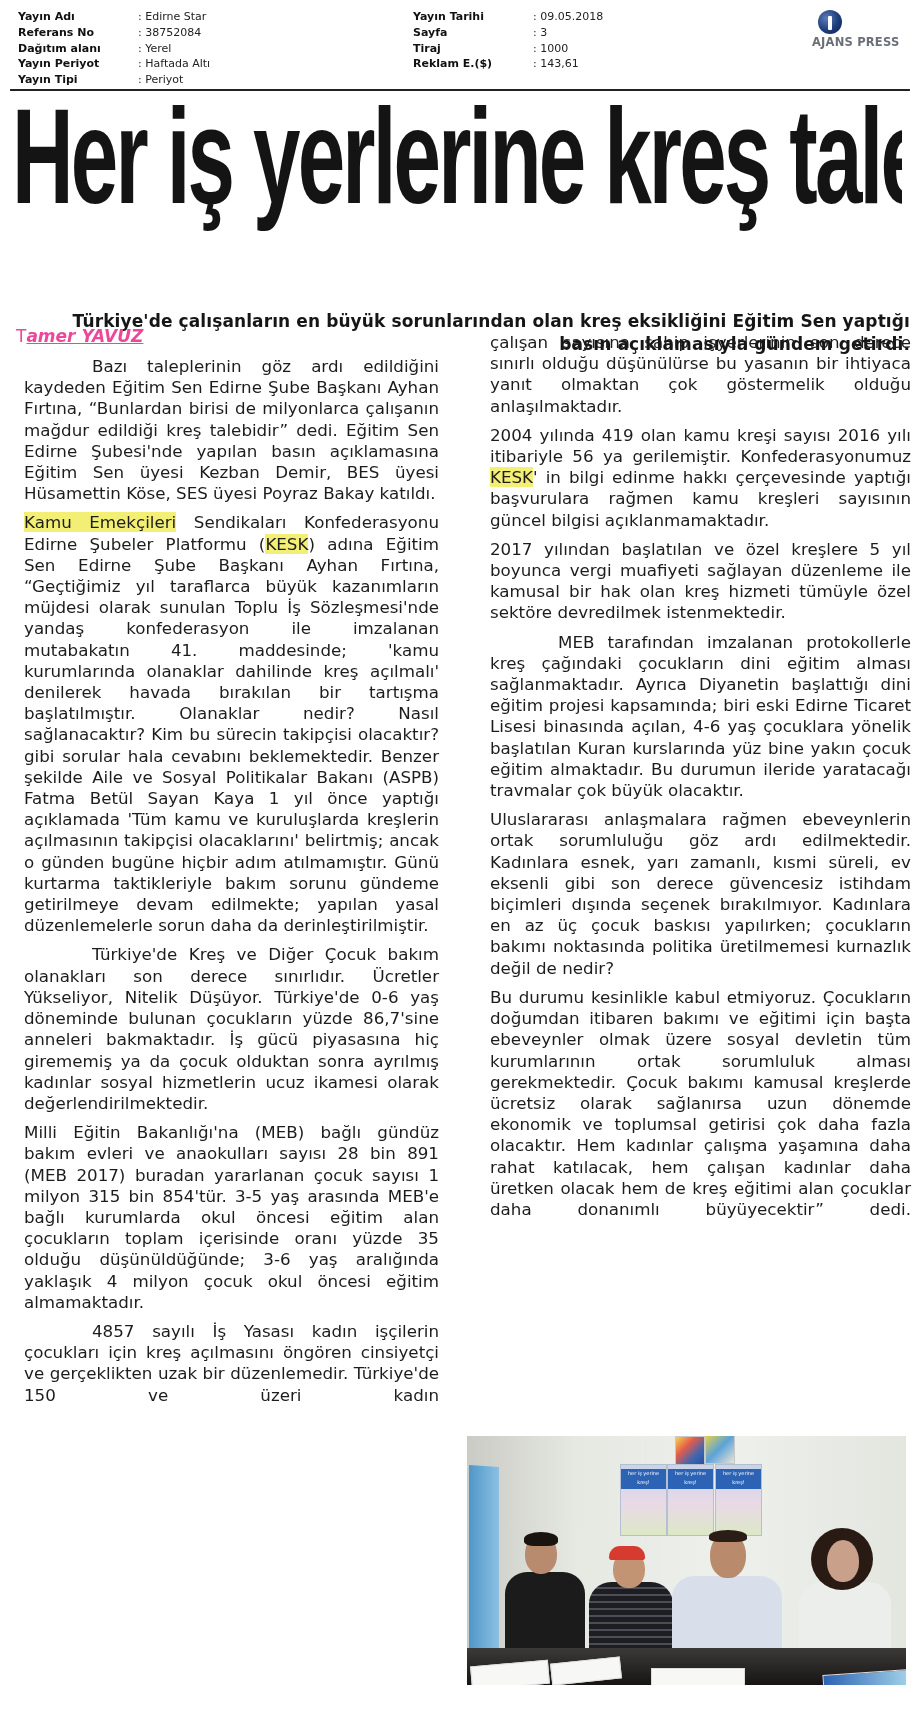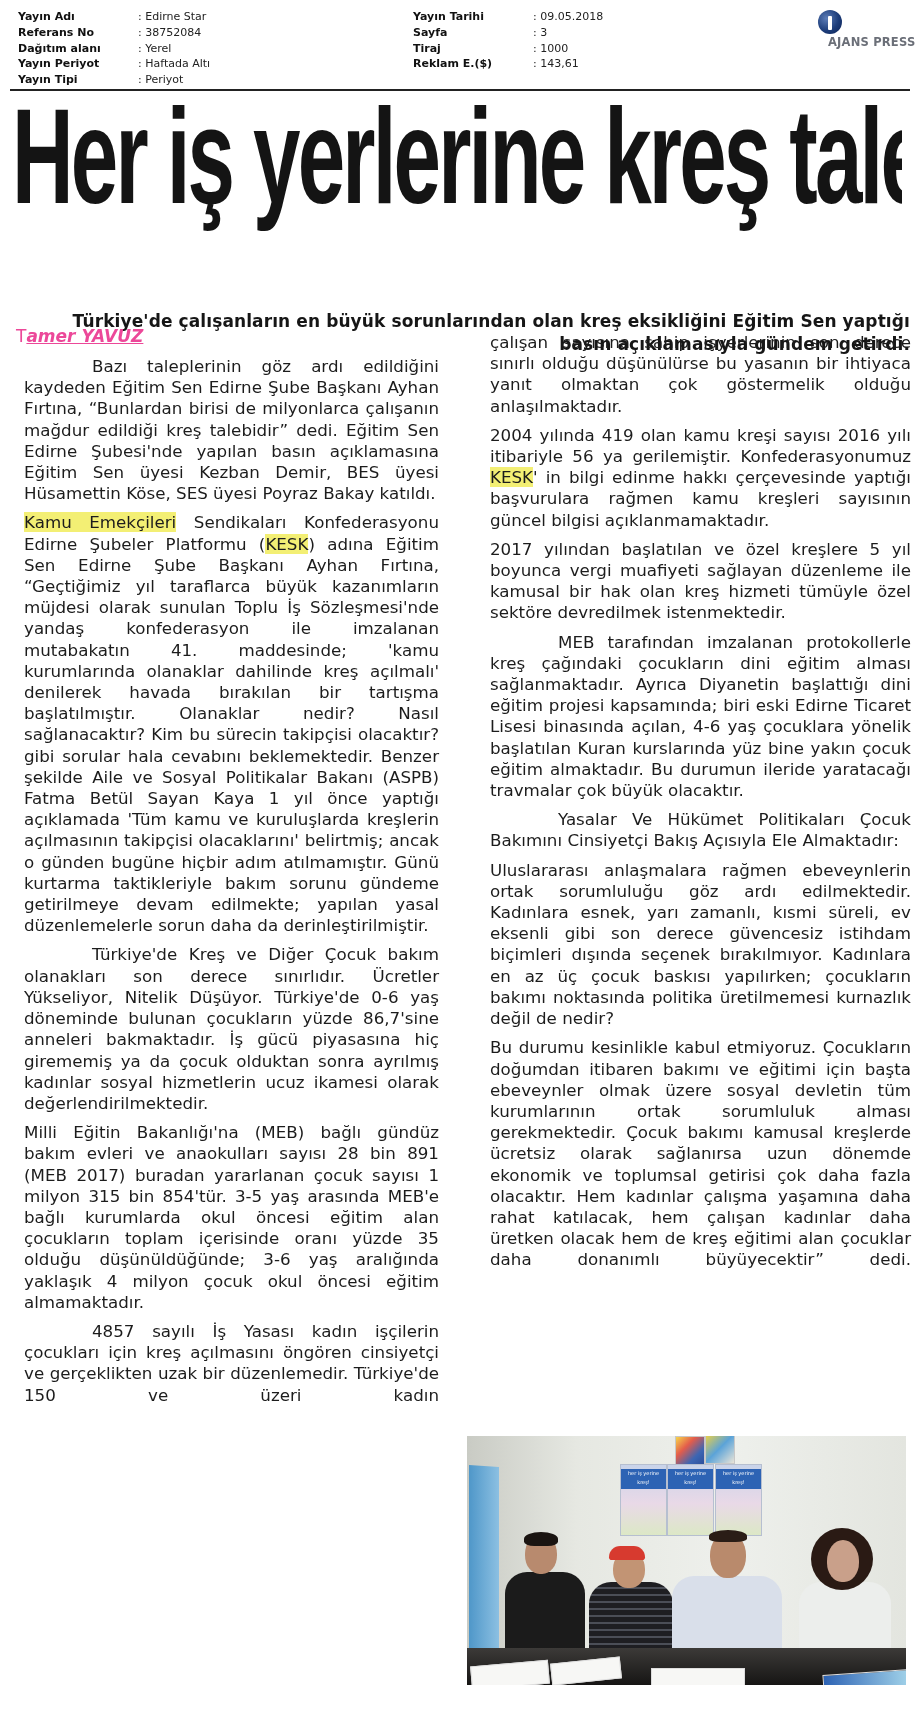--- a/index.html
+++ b/index.html
@@ -12,21 +12,21 @@
   .meta-row { display: flex; white-space: nowrap; align-items: center; }
   .meta-label { font-weight: bold; color: #111; }
   .meta.left .meta-label { width: 120px; }
   .meta.right .meta-label { width: 120px; }
   .meta-value { color: #222; }
 
   .logo { position: absolute; left: 812px; top: 10px; width: 96px; height: 40px; }
   .logo-globe { position: absolute; left: 6px; top: 0; width: 24px; height: 24px; border-radius: 50%;
     background: radial-gradient(circle at 35% 35%, #5c7db8 0%, #1d3d7a 55%, #0c2152 100%); }
   .logo-globe::after { content: ""; position: absolute; left: 10px; top: 6px; width: 4px; height: 14px; background: #fff; border-radius: 1px; }
-  .logo-text { position: absolute; left: 16px; top: 25px; font-family: "DejaVu Sans", sans-serif; font-weight: bold; font-size: 11.5px; color: #6b6f78; letter-spacing: 0.2px; white-space: nowrap; }
+  .logo-text { position: absolute; left: 0; top: 25px; font-family: "DejaVu Sans", sans-serif; font-weight: bold; font-size: 11.5px; color: #6b6f78; letter-spacing: 0.2px; white-space: nowrap; }
 
   .rule { position: absolute; left: 10px; top: 89px; width: 900px; height: 2px; background: #222; }
 
   
   .headline { position: absolute; left: 12px; top: 94px; width: 890px; height: 140px; overflow: hidden; }
   .headline-text { display: block; font-family: "Liberation Sans", sans-serif; font-weight: bold; font-size: 121px; line-height: 140px;
     white-space: nowrap; color: #141414; transform-origin: 0 0; transform: scaleX(0.705) scaleY(1.12); letter-spacing: -4px; position: relative; top: -16px; }
 
   .subtitle { position: absolute; left: 60px; top: 266px; width: 850px; text-align: right; font-family: "DejaVu Sans", sans-serif;
     font-weight: bold; font-size: 17px; line-height: 23px; color: #161616; letter-spacing: 0.1px; margin-top: 44px; }
@@ -126,21 +126,20 @@
   <p class="indent">Türkiye'de Kreş ve Diğer Çocuk bakım olanakları son derece sınırlıdır. Ücretler Yükseliyor, Nitelik Düşüyor. Türkiye'de 0-6 yaş döneminde bulunan çocukların yüzde 86,7'sine anneleri bakmaktadır. İş gücü piyasasına hiç girememiş ya da çocuk olduktan sonra ayrılmış kadınlar sosyal hizmetlerin ucuz ikamesi olarak değerlendirilmektedir.</p>
   <p>Milli Eğitin Bakanlığı'na (MEB) bağlı gündüz bakım evleri ve anaokulları sayısı 28 bin 891 (MEB 2017) buradan yararlanan çocuk sayısı 1 milyon 315 bin 854'tür. 3-5 yaş arasında MEB'e bağlı kurumlarda okul öncesi eğitim alan çocukların toplam içerisinde oranı yüzde 35 olduğu düşünüldüğünde; 3-6 yaş aralığında yaklaşık 4 milyon çocuk okul öncesi eğitim almamaktadır.</p>
   <p class="indent justify-last">4857 sayılı İş Yasası kadın işçilerin çocukları için kreş açılmasını öngören cinsiyetçi ve gerçeklikten uzak bir düzenlemedir. Türkiye'de 150 ve üzeri kadın</p>
 </div>
 
 <div class="col right">
   <p>çalışan sayısına sahip işyerlerinin son derece sınırlı olduğu düşünülürse bu yasanın bir ihtiyaca yanıt olmaktan çok göstermelik olduğu anlaşılmaktadır.</p>
   <p><span>2004 yılında 419 olan kamu kreşi sayısı 2016 yılı itibariyle 56 ya gerilemiştir. Konfederasyonumuz </span><span class="hl">KESK</span><span>' in bilgi edinme hakkı çerçevesinde yaptığı başvurulara rağmen kamu kreşleri sayısının güncel bilgisi açıklanmamaktadır.</span></p>
   <p>2017 yılından başlatılan ve özel kreşlere 5 yıl boyunca vergi muafiyeti sağlayan düzenleme ile kamusal bir hak olan kreş hizmeti tümüyle özel sektöre devredilmek istenmektedir.</p>
   <p class="indent">MEB tarafından imzalanan protokollerle kreş çağındaki çocukların dini eğitim alması sağlanmaktadır. Ayrıca Diyanetin başlattığı dini eğitim projesi kapsamında; biri eski Edirne Ticaret Lisesi binasında açılan, 4-6 yaş çocuklara yönelik başlatılan Kuran kurslarında yüz bine yakın çocuk eğitim almaktadır. Bu durumun ileride yaratacağı travmalar çok büyük olacaktır.</p>
-  <p class="indent">Yasalar Ve Hükümet Politikaları Çocuk Bakımını Cinsiyetçi Bakış Açısıyla Ele Almaktadır:</p>
   <p>Uluslararası anlaşmalara rağmen ebeveynlerin ortak sorumluluğu göz ardı edilmektedir. Kadınlara esnek, yarı zamanlı, kısmi süreli, ev eksenli gibi son derece güvencesiz istihdam biçimleri dışında seçenek bırakılmıyor.  Kadınlara en az üç çocuk baskısı yapılırken; çocukların bakımı noktasında politika üretilmemesi kurnazlık değil de nedir?</p>
   <p class="justify-last">Bu durumu kesinlikle kabul etmiyoruz. Çocukların doğumdan itibaren bakımı ve eğitimi için başta ebeveynler olmak üzere sosyal devletin tüm kurumlarının ortak sorumluluk alması gerekmektedir. Çocuk bakımı kamusal kreşlerde ücretsiz olarak sağlanırsa uzun dönemde ekonomik ve toplumsal getirisi çok daha fazla olacaktır. Hem kadınlar çalışma yaşamına daha rahat katılacak, hem çalışan kadınlar daha üretken olacak hem de kreş eğitimi alan çocuklar daha donanımlı büyüyecektir” dedi.</p>
 </div>
 
 <div class="photo">
   <div class="wall"></div>
   <div class="flag"></div>
 
   <div class="poster-small" style="left:208px; top:0; background:linear-gradient(135deg,#f7d54a 0%,#e35c4b 35%,#3c66b3 70%,#2d4f9b 100%);"></div>
   <div class="poster-small" style="left:238px; top:-4px; height:30px;"></div>

